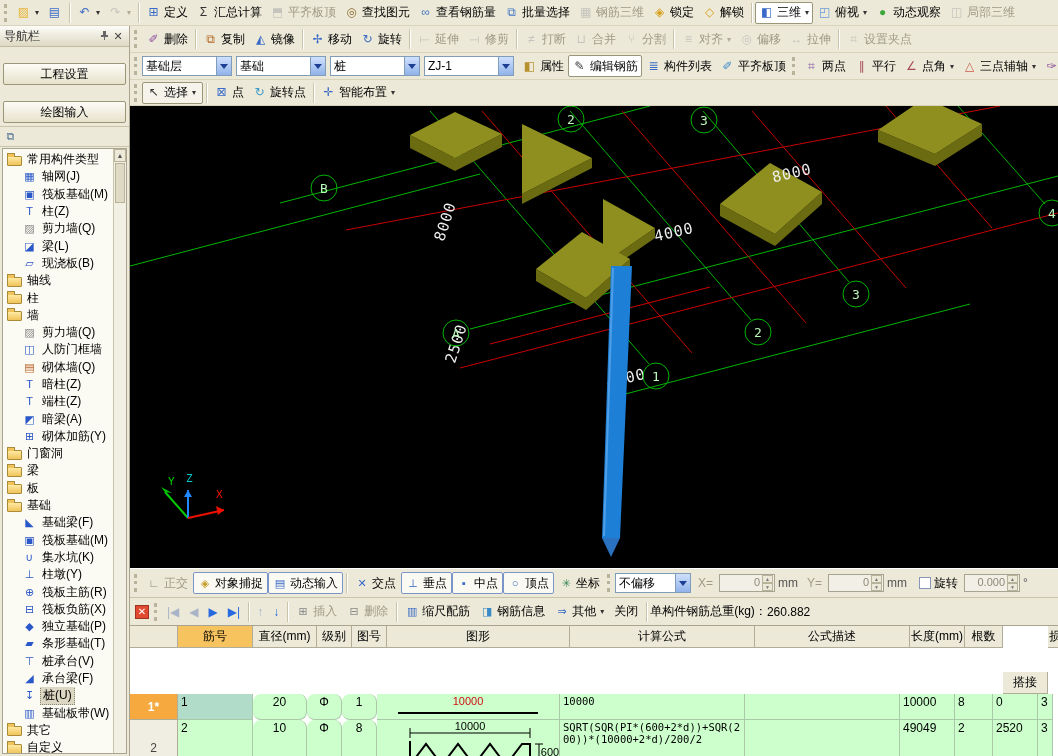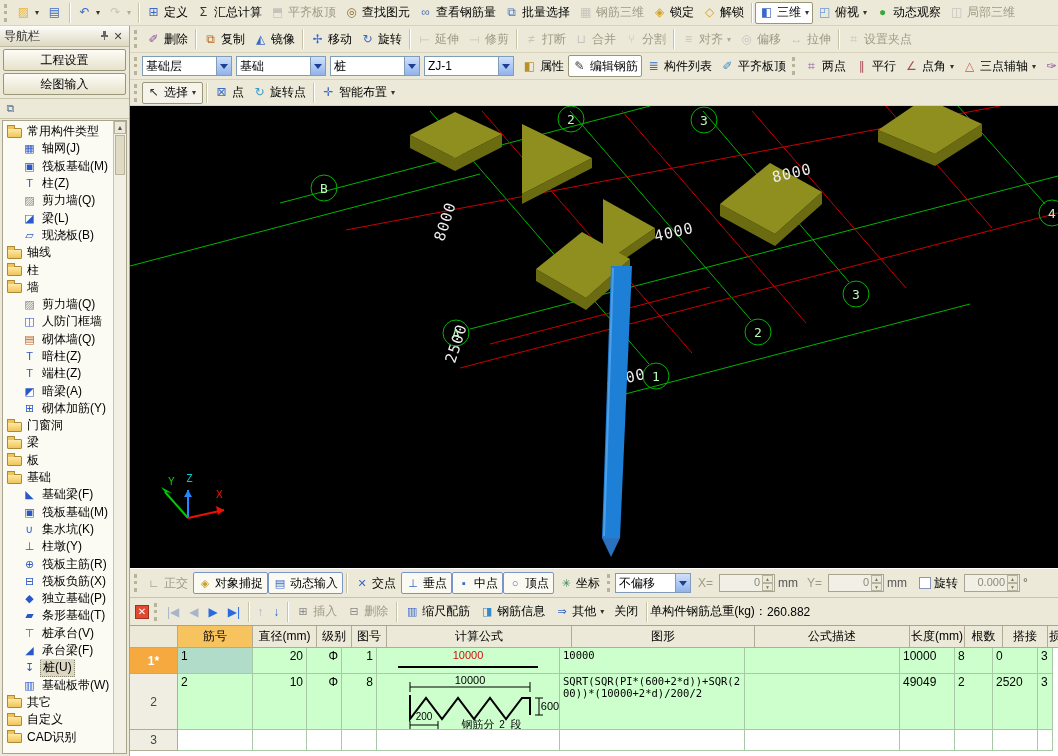--- a/index.html
+++ b/index.html
@@ -28,21 +28,21 @@
   
   #bodyrow { display:flex; height:730px; }
   #sidebar { width:130px; flex:none; background:#ece9d8; border-right:1px solid #a8a490; display:flex; flex-direction:column; }
   #main { flex:1; display:flex; flex-direction:column; min-width:0; }
   #tb2 { height:27px; } #tb3 { height:27px; } #tb4 { height:26px; }
 
   
   #sb-title { height:21px; display:flex; align-items:center; padding:0 4px; background:linear-gradient(#fdfcf8,#ddd9c2); border-bottom:1px solid #c0bca4; }
   #sb-title .t { flex:1; color:#333; }
   .sb-ico { width:14px; height:14px; line-height:13px; text-align:center; color:#444; font-size:11px; border:1px solid transparent; }
-  .sb-btn { height:22px; margin:2px 3px 0 3px; background:linear-gradient(#fdfcf6,#e6e2cc); border:1px solid #9a9678; border-radius:2px; text-align:center; line-height:20px; color:#000; cursor:default; }
+  .sb-btn { height:22px; margin:16px 3px 0 3px; background:linear-gradient(#fdfcf6,#e6e2cc); border:1px solid #9a9678; border-radius:2px; text-align:center; line-height:20px; color:#000; cursor:default; }
   #sb-strip { height:21px; margin-top:3px; border-top:1px solid #c8c4a8; border-bottom:1px solid #c8c4a8; background:#ece9d8; display:flex; align-items:center; padding:0 3px; }
   #tree { flex:1; background:#fcfbf3; border:1px solid #a8a490; margin:1px 2px 2px 2px; position:relative; overflow:hidden; padding:2px 14px 2px 2px; }
   .trow { display:flex; align-items:center; height:17.3px; gap:3px; overflow:hidden; white-space:nowrap; }
   .trow .lbl { padding:0 2px; }
   .trow.sel .lbl { background:#dcd7c2; border:1px dotted #8a866c; }
   .fold { width:15px; height:10px; background:linear-gradient(#ffe9a2,#f0c45a); border:1px solid #a98b3a; border-radius:1px; position:relative; margin-top:2px; flex:none; }
   .fold:before { content:""; position:absolute; left:-1px; top:-4px; width:6px; height:3px; background:#f0c45a; border:1px solid #a98b3a; border-bottom:none; }
   .leafico { width:15px; height:15px; line-height:15px; text-align:center; font-size:11px; color:#2a58c8; flex:none; }
   #tree-scroll { position:absolute; right:0; top:0; bottom:0; width:13px; background:#f2f0e4; border-left:1px solid #c8c4a8; }
   #tree-scroll .sb-arrow { height:13px; background:#ece9d8; border:1px solid #b8b49c; font-size:7px; text-align:center; line-height:11px; color:#555; }
@@ -71,21 +71,21 @@
   #close-red { width:14px; height:14px; background:#e04a30; border:1px solid #a03020; color:#fff; font-size:10px; line-height:12px; text-align:center; margin:0 3px; flex:none; }
   .navb { color:#2a6ae0; } .navb.disabled { color:#aab4c8; }
   .gold { color:#c8a030; }
 
   
   #tablewrap { height:131px; background:#fff; border-top:1px solid #a8a490; overflow:hidden; }
   .hrow, .drow { display:flex; }
   .hcell { background:#ece9d8; border-right:1px solid #b0ac98; border-bottom:1px solid #b0ac98; text-align:center; font-size:12px; height:22px; line-height:21px; overflow:hidden; flex:none; }
   .hcell.selcol { background:#f6c35e; }
   .dcell { background:#ccffcc; border-right:1px solid #a8c8a8; border-bottom:1px solid #a8c8a8; font-size:12px; padding:1px 3px; overflow:hidden; flex:none; position:relative; }
-  .dcell.center { text-align:right; }
+  .dcell.center { text-align:center;border-radius:8px; }
   .rowhead { background:#f0eee2; border-right:1px solid #b0ac98; border-bottom:1px solid #b0ac98; text-align:center; color:#444; flex:none; }
   .rowhead.sel { background:#f6a93e; color:#fff; font-weight:bold; }
   .dcell.selcell { background:#b2dcca; }
   .dcell.white { background:#fff; }
   .formula { font-family:"DejaVu Sans Mono","Liberation Mono",monospace; font-size:10.5px; line-height:12px; word-break:break-all; }
   .gbar { position:relative; height:100%; }
   .gbar .red { position:absolute; top:0; left:0; right:0; text-align:center; color:#cc1010; font-size:11px; }
   .gbar .bline { position:absolute; left:18px; right:18px; top:17px; height:2px; background:#000; }
 </style>
 </head>
@@ -697,26 +697,26 @@
         <span>260.882</span>
       </div>
 
       <div id="tablewrap">
         <div id="thead" class="hrow">
             <div class="hcell" style="width: 48px;"></div>
             <div class="hcell selcol" style="width: 75px;">筋号</div>
             <div class="hcell" style="width: 64px;">直径(mm)</div>
             <div class="hcell" style="width: 35px;">级别</div>
             <div class="hcell" style="width: 35px;">图号</div>
+            <div class="hcell" style="width: 183px;">图形</div>
             <div class="hcell" style="width: 185px;">计算公式</div>
-            <div class="hcell" style="width: 183px;">图形</div>
             <div class="hcell" style="width: 155px;">公式描述</div>
             <div class="hcell" style="width: 55px;">长度(mm)</div>
             <div class="hcell" style="width: 38px;">根数</div>
-            <div class="hcell" style="width: 45px;">搭接</div>
+            <div class="hcell" style="width: 45px; margin-top: 46px;">搭接</div>
             <div class="hcell" style="width: 15px;">损</div>
           </div>
         <div id="tbody">
             <div class="drow" style="height: 26px;">
               <div class="rowhead sel" style="width: 48px; line-height: 26px;">1*</div>
               <div class="dcell selcell" style="width: 75px;"><span>1</span></div>
               <div class="dcell center" style="width: 54px;"><span>20</span></div>
               <div class="dcell center" style="width: 35px;"><span>Φ</span></div>
               <div class="dcell center" style="width: 35px;"><span>1</span></div>
               <div class="dcell" style="width: 183px;">

